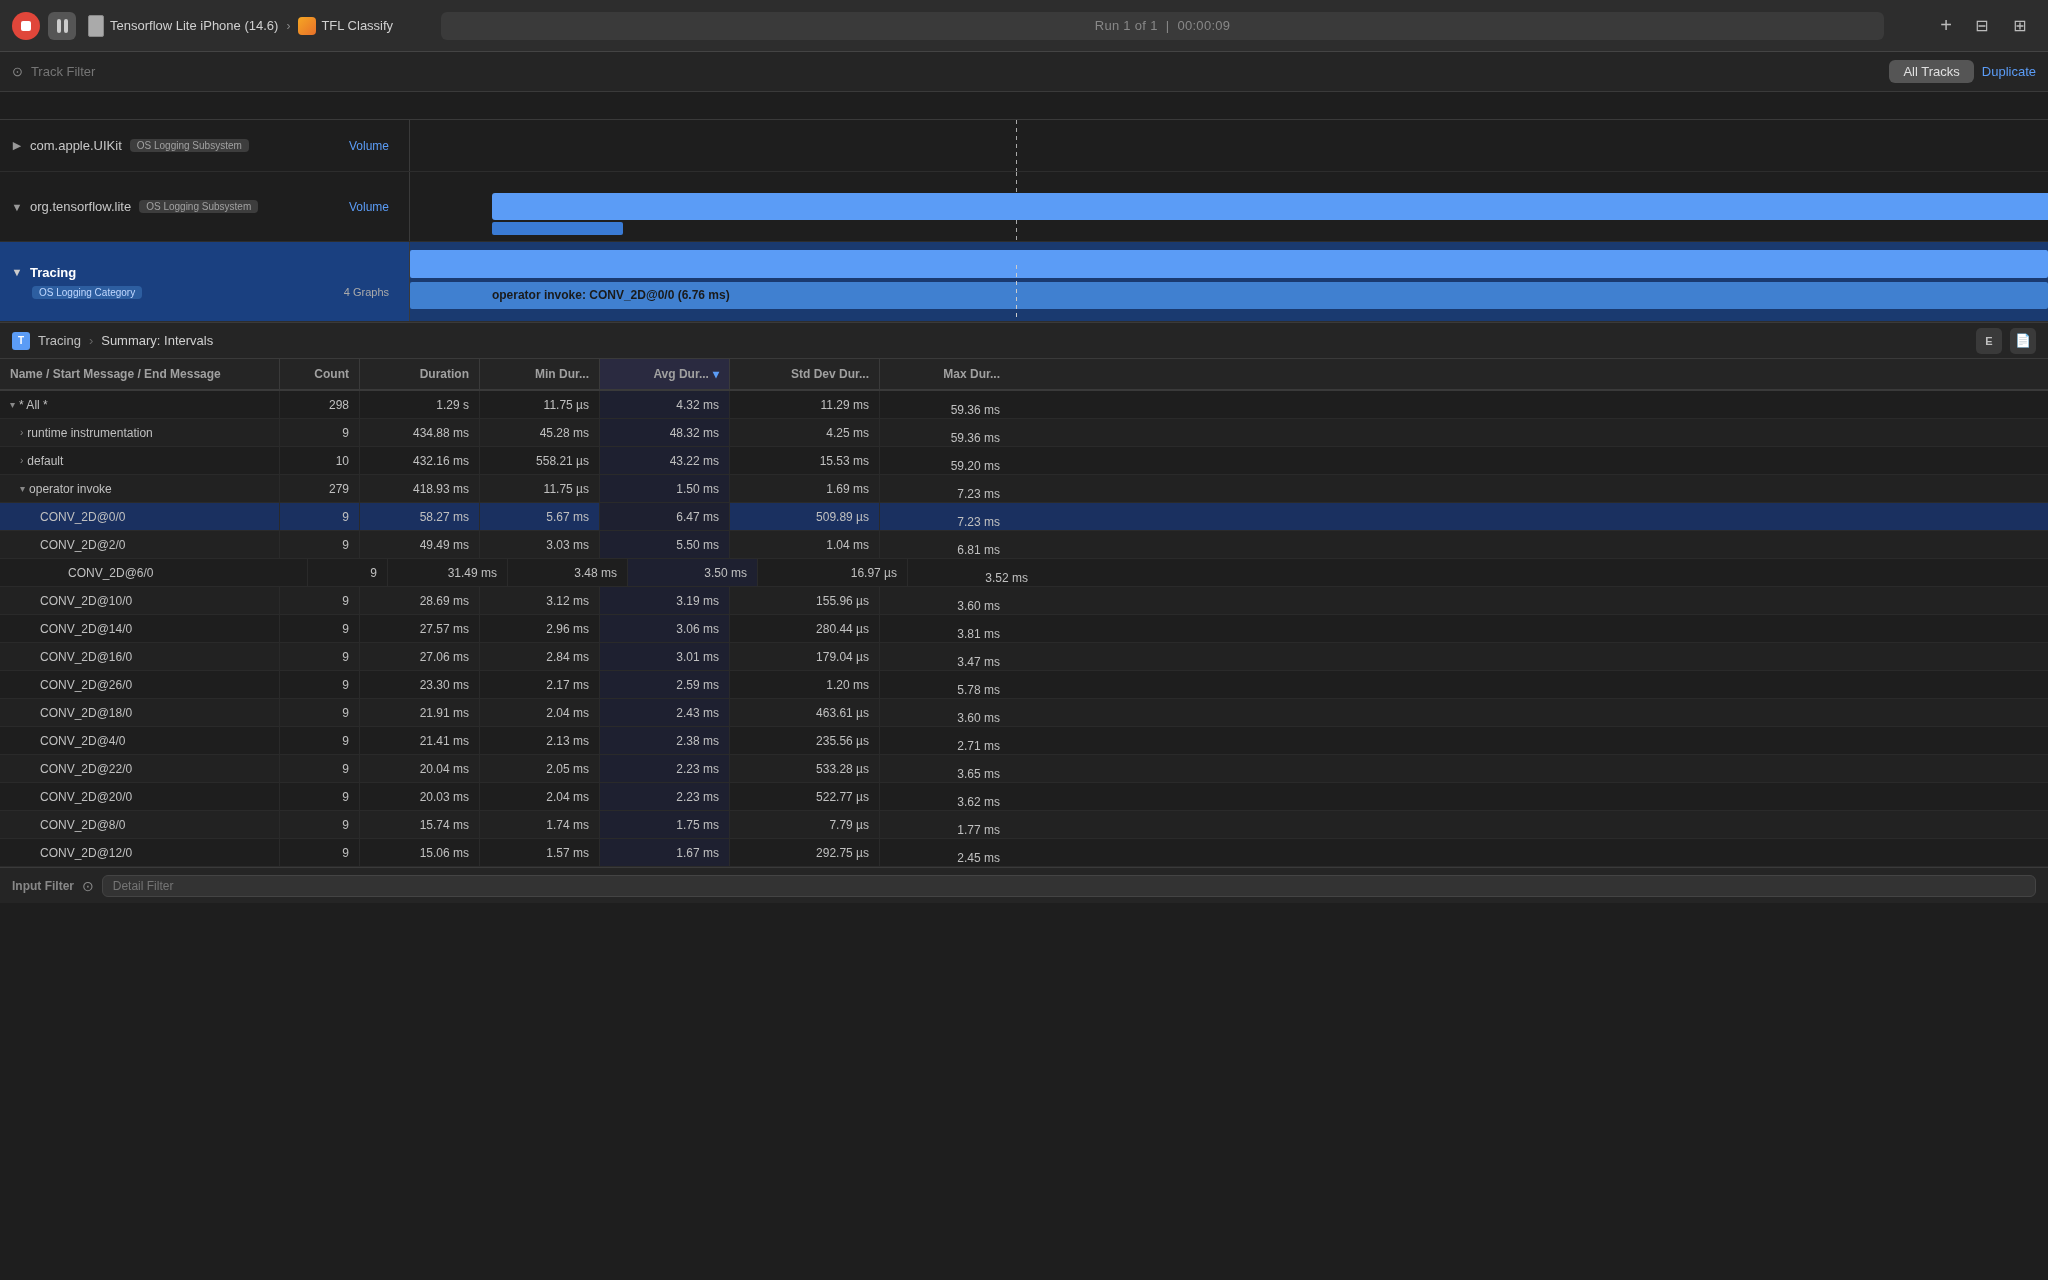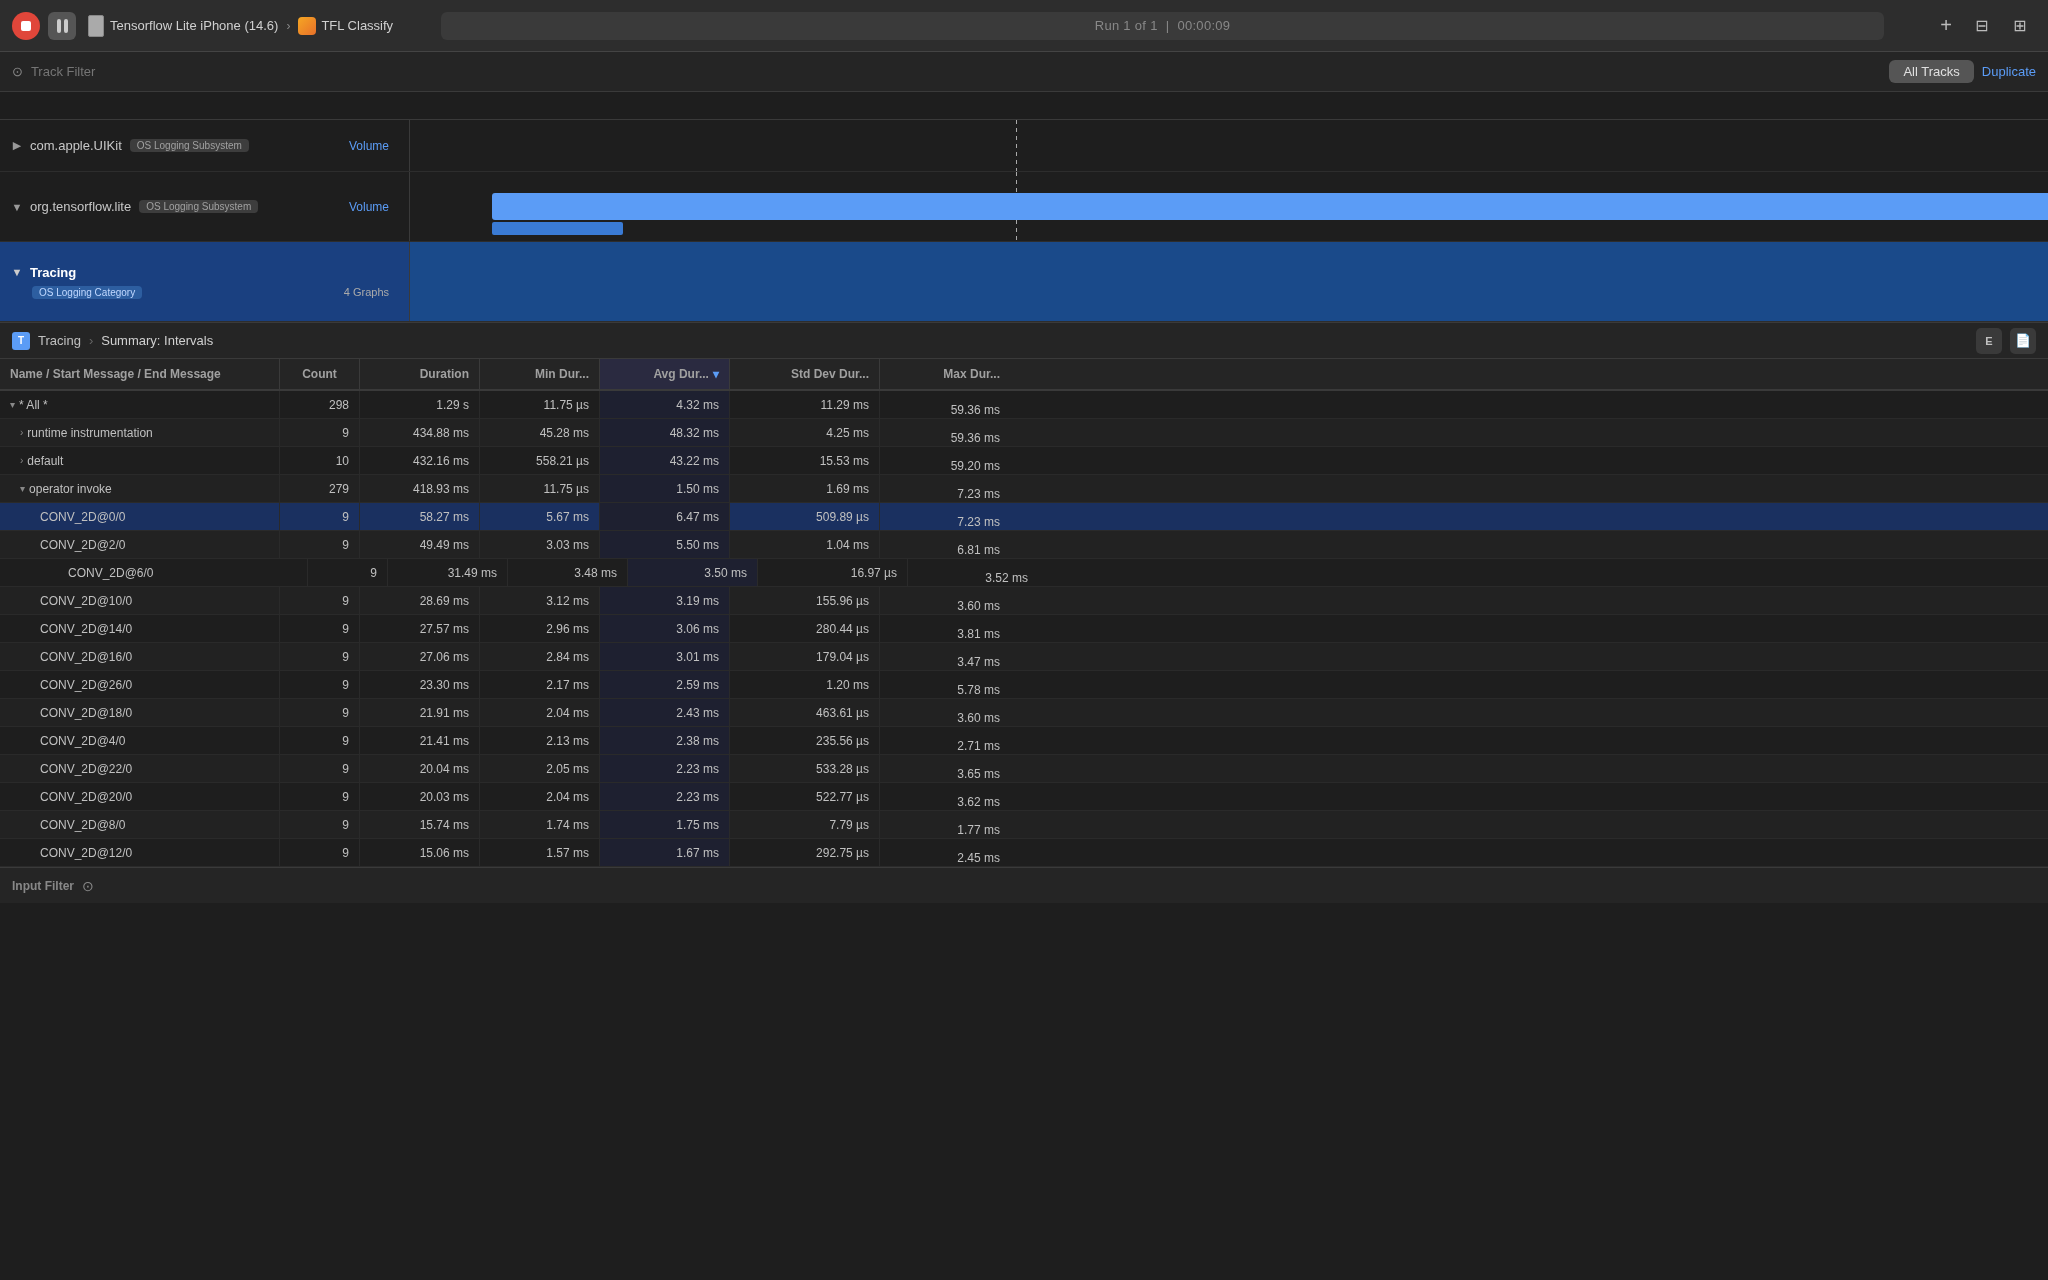--- a/index.html
+++ b/index.html
@@ -321,21 +321,21 @@
       color: #a0a0a0;
       font-size: 12px;
       font-weight: 600;
       border-right: 1px solid #3a3a3a;
       height: 100%;
       display: flex; align-items: center;
       cursor: pointer;
     }
     .th:last-child { border-right: none; }
     .th-name { width: 280px; flex-shrink: 0; }
-    .th-count { width: 80px; flex-shrink: 0; justify-content: center; }
+    .th-count { width: 80px; flex-shrink: 0; justify-content: flex-end; }
     .th-duration { width: 120px; flex-shrink: 0; justify-content: flex-end; }
     .th-min { width: 120px; flex-shrink: 0; justify-content: flex-end; }
     .th-avg { width: 130px; flex-shrink: 0; justify-content: flex-end; background: #2a2a3a; }
     .th-std { width: 150px; flex-shrink: 0; justify-content: flex-end; }
     .th-max { width: 130px; flex-shrink: 0; justify-content: flex-end; }
     .sort-arrow { margin-left: 4px; color: #5b9cf6; }
 
     .table-row {
       display: flex;
       align-items: center;
@@ -486,20 +486,29 @@
 
   <div class="track-row tracing-row" style="min-height:80px;">
     <div class="track-label-area" style="background: #1a4080; flex-direction: column; align-items: flex-start; justify-content: center; gap: 6px;">
       <div style="display:flex; align-items:center; gap:6px; width:100%;">
         <div class="track-expand-btn" style="color:#ccc;">▼</div>
         <span class="track-name" style="color:#ffffff; font-weight:700;">Tracing</span>
       </div>
       <div style="display:flex; align-items:center; gap:6px; padding-left:20px; width:100%;">
         <span class="track-tag" style="background:#2d5ea0; color:#c0d8ff;">OS Logging Category</span>
         <span style="color:#aaa; font-size:11px; margin-left:auto; padding-right:10px;">4 Graphs</span>
+      </div>
+    </div>
+    <div class="track-content" style="background: #1a3a70; position: relative;">
+
+      <div style="position: absolute; top: 10%; height: 35%; left: 0; right: 0; background: #5b9cf6; border-radius: 2px;"></div>
+
+      <div style="position: absolute; top: 50%; height: 35%; left: 0; right: 0; background: #4080d0; border-radius: 2px; display: flex; align-items: center;">
+        <div style="position: absolute; left: 37%; width: 1px; top: -60%; height: 230%; background: repeating-linear-gradient(to bottom, #ccc 0, #ccc 4px, transparent 4px, transparent 8px);"></div>
+        <span style="color:#1a1a1a; font-size:12px; font-weight:600; padding-left: 5%;">operator invoke: CONV_2D@0/0 (6.76 ms)</span>
       </div>
     </div>
   </div>
 
 </div>
 
 <div class="lower-pane">
 
   <div class="breadcrumb-bar">
     <div class="breadcrumb-icon">T</div>
@@ -746,15 +755,16 @@
     </div>
         </div>
 
     </div>
 
   </div>
 
   <div class="input-filter-bar">
     <span class="input-filter-label">Input Filter</span>
     <span class="filter-option-icon">⊙</span>
+    <input class="detail-filter-input" placeholder="Detail Filter" style="">
   </div>
 
 </div>
 
 </body></html>

